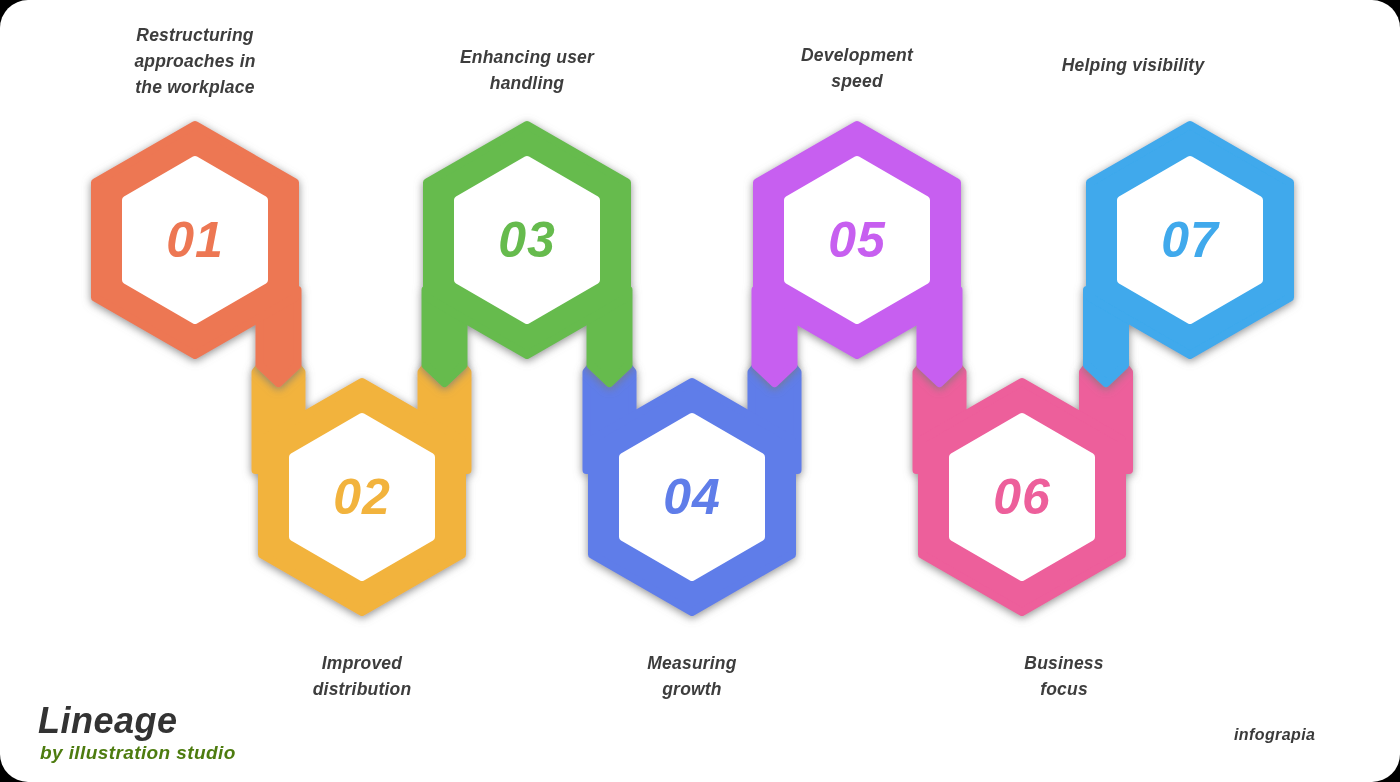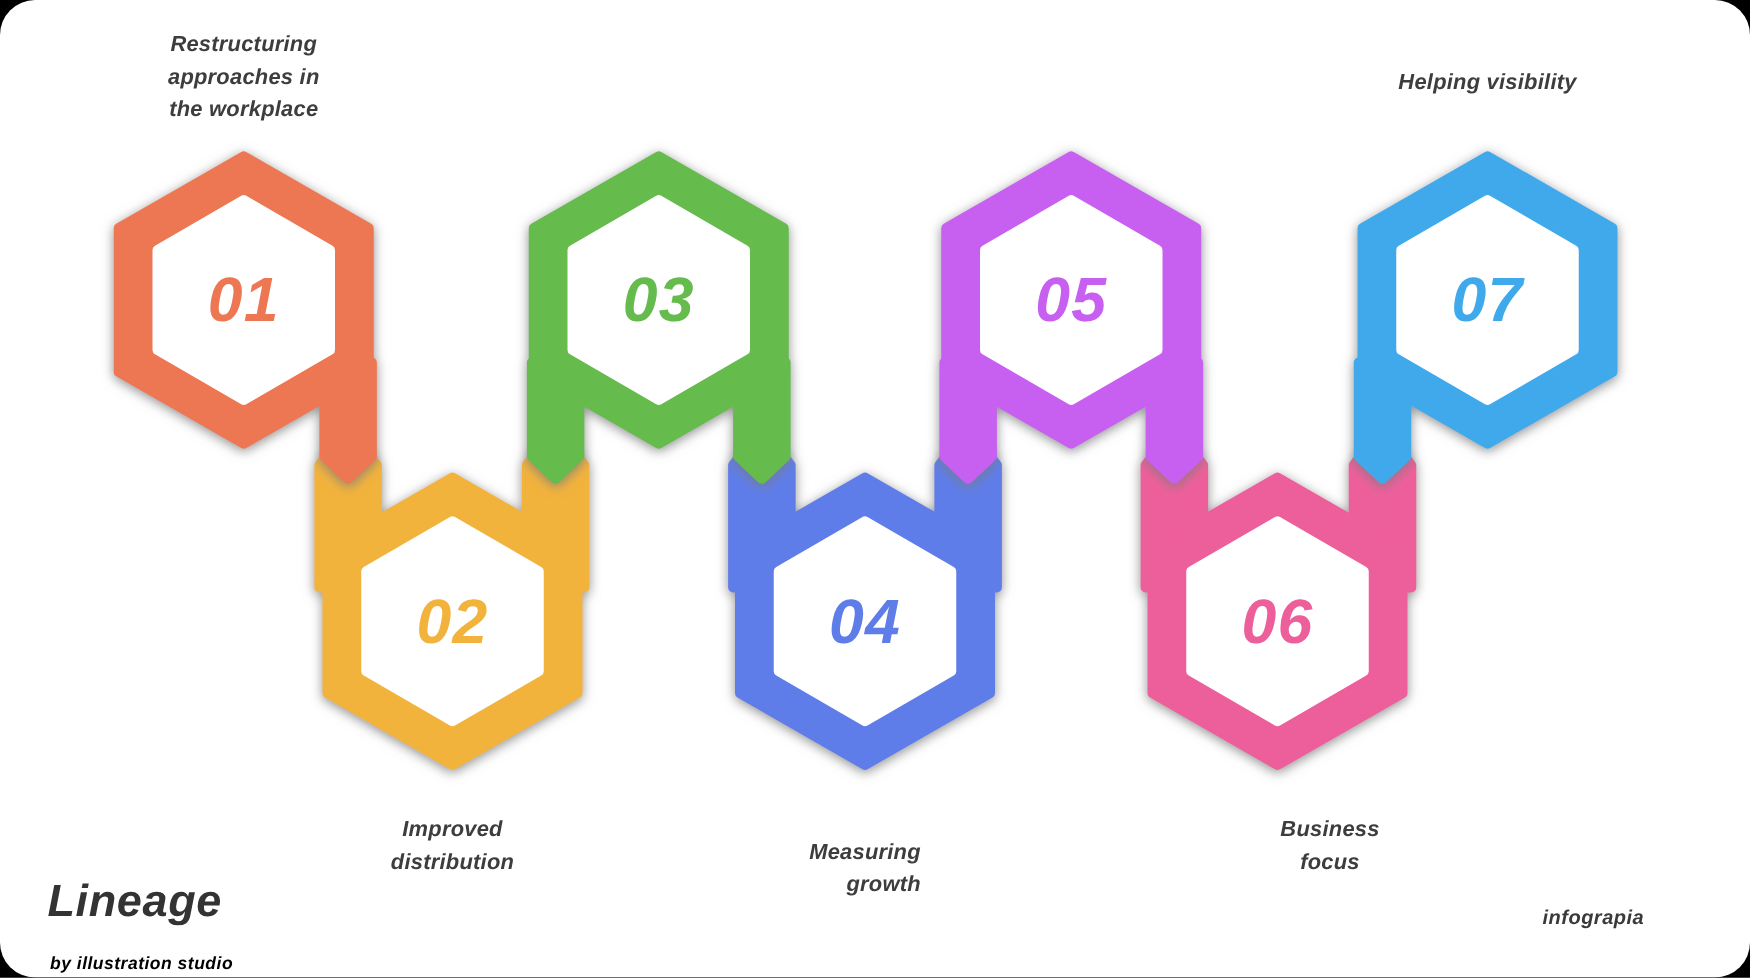--- a/index.html
+++ b/index.html
@@ -17,22 +17,22 @@
   }
   .num{
     font-family:"Liberation Sans","DejaVu Sans",sans-serif;
     font-weight:bold;font-size:50px;letter-spacing:1px;
   }
   .footer-brand{
     position:absolute;left:38px;top:700px;color:#333333;
     font-size:36px;font-weight:800;letter-spacing:.5px;
   }
   .footer-tagline{
-    position:absolute;left:40px;top:762px;color:#000000;
-    font-size:14px;font-weight:600;letter-spacing:.4px;
+    position:absolute;left:40px;top:742px;color:#4d7c0f;
+    font-size:19px;font-weight:600;letter-spacing:.4px;
   }
   .footer-credit{
     position:absolute;left:1222px;top:726px;color:#3a3a3a;
     font-size:16px;font-weight:700;letter-spacing:.4px;margin-left:12px;
   }
 </style>
 </head>
 <body>
 
 <div class="page">
@@ -97,22 +97,26 @@
       <polygon fill="#ffffff" stroke="#ffffff" stroke-width="8" stroke-linejoin="round" points="1190,160 1259,200 1259,280 1190,320 1121,280 1121,200"></polygon>
       <text class="num" x="1190" y="257" text-anchor="middle" fill="#3FA9EC">07</text>
     </g>
   </svg>
 
   <div class="step-label" style="left:195px;top:22px;">Restructuring
 approaches in
 the workplace</div>
   <div class="step-label" style="left:362px;top:650px;">Improved
 distribution</div>
-  <div class="step-label" style="left:692px;top:668px;text-align:right;">Measuring
+  <div class="step-label" style="left:527px;top:44px;">Enhancing user
+handling</div>
+  <div class="step-label" style="left:692px;top:650px;">Measuring
 growth</div>
+  <div class="step-label" style="left:857px;top:42px;">Development
+speed</div>
   <div class="step-label" style="left:1064px;top:650px;">Business
 focus</div>
-  <div class="step-label" style="left:1190px;top:52px;">Helping visibility</div>
+  <div class="step-label" style="left:1133px;top:52px;">Helping visibility</div>
 
   <div class="footer-brand">Lineage</div>
   <div class="footer-tagline">by illustration studio</div>
   <div class="footer-credit">infograpia</div>
 </div>
 
 </body></html>

